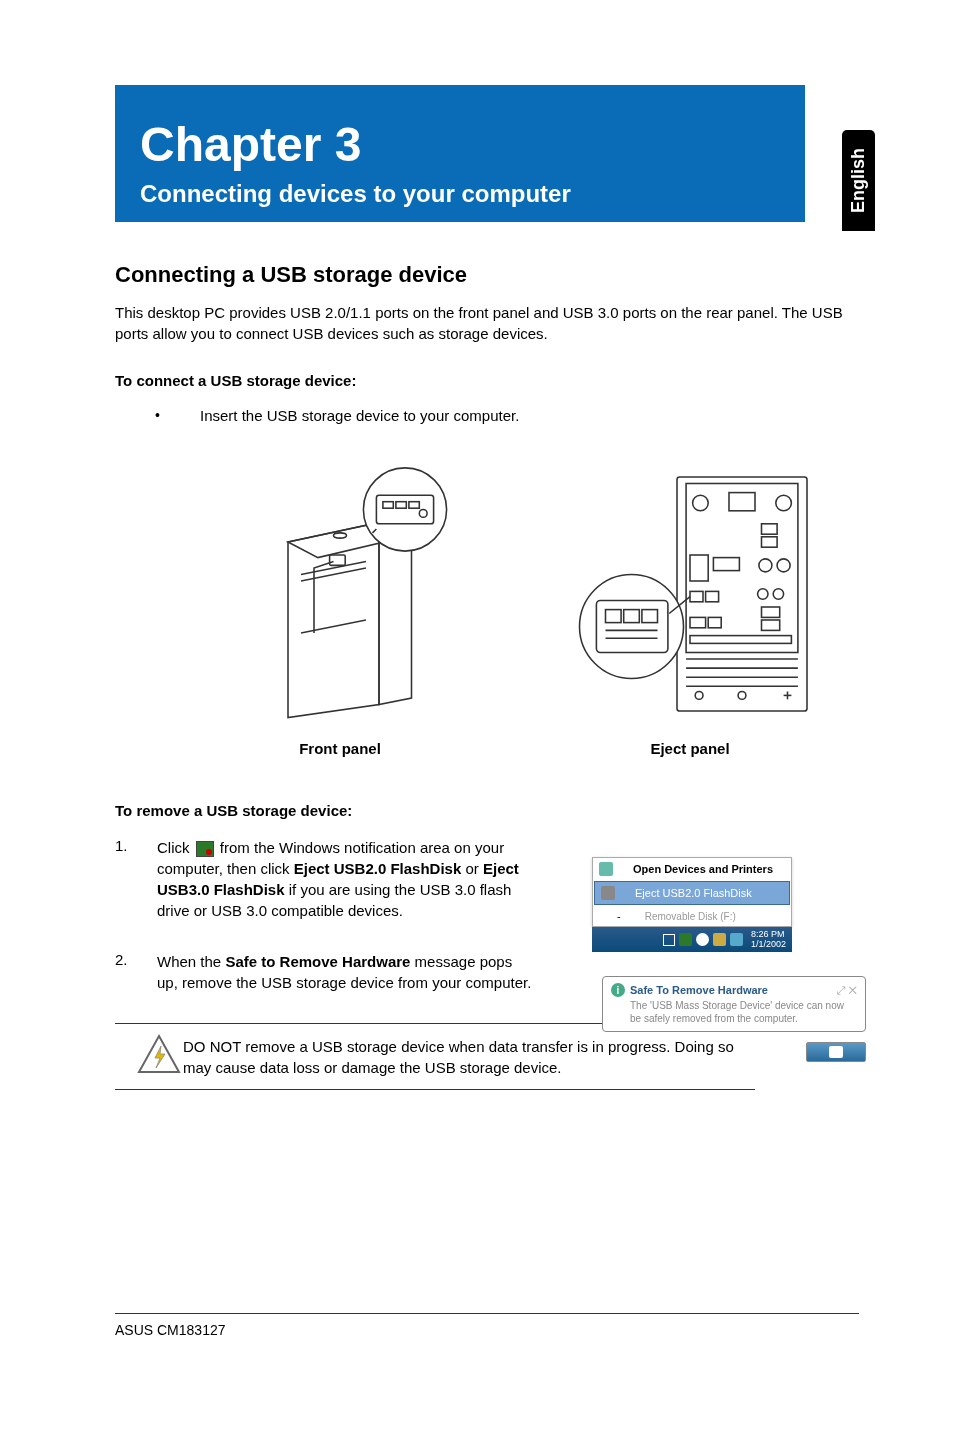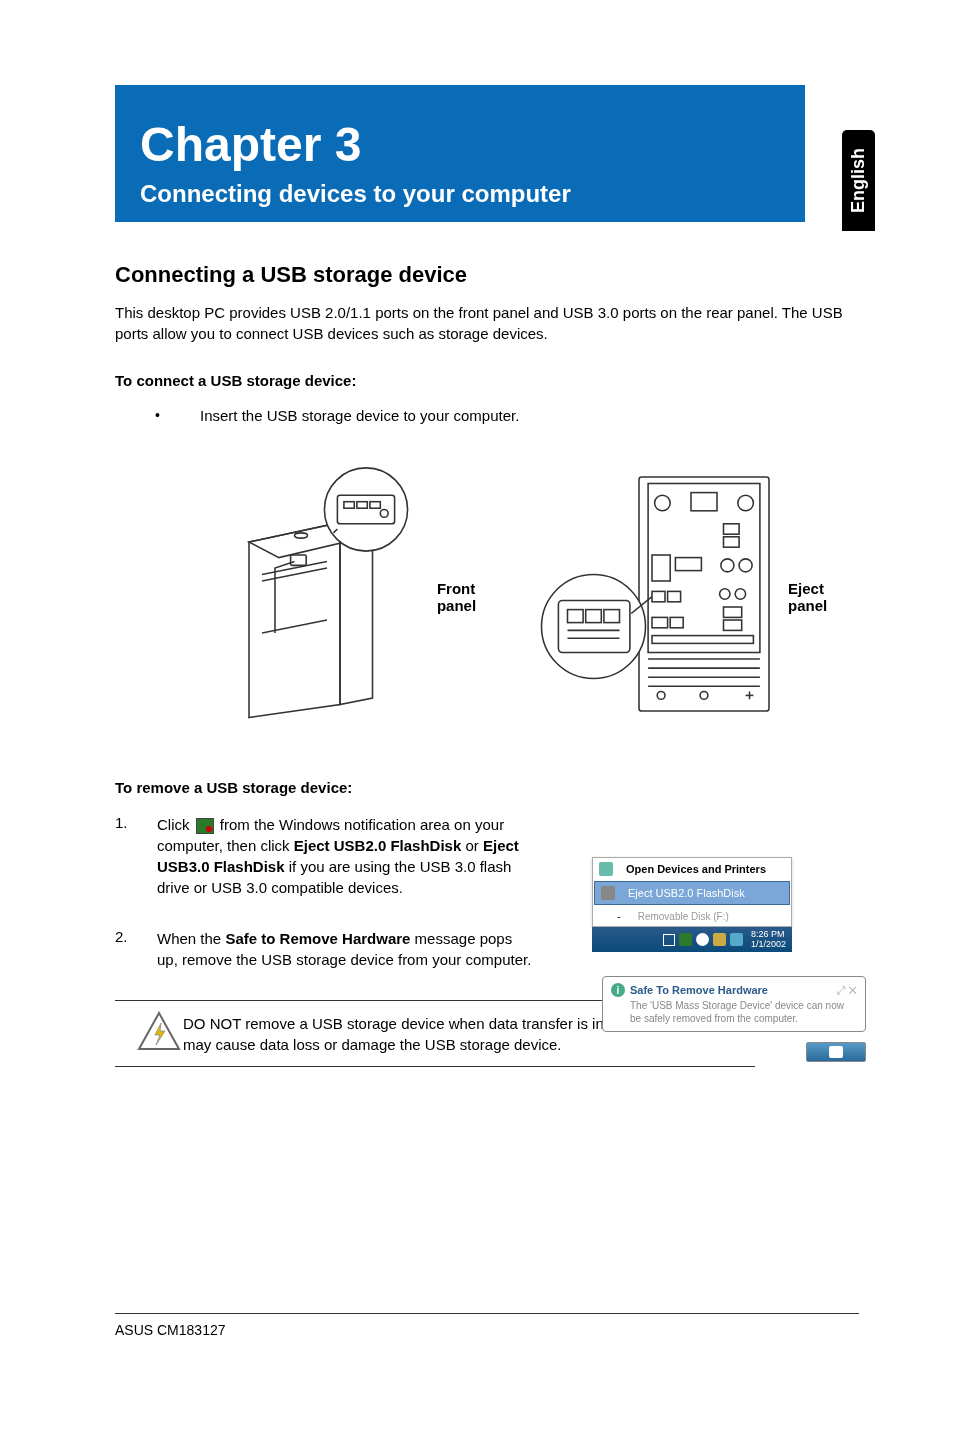--- a/index.html
+++ b/index.html
@@ -79,21 +79,21 @@
     }
     .panels-row {
       display: flex;
       justify-content: space-around;
       margin-bottom: 10px;
       margin-left: 50px;
       width: 700px;
     }
     .panel-figure {
       display: flex;
-      flex-direction: row;
+      flex-direction: column;
       align-items: center;
     }
     .panel-image {
       width: 280px;
       height: 280px;
       display: flex;
       align-items: center;
       justify-content: center;
     }
     .panel-caption {
@@ -148,21 +148,21 @@
     .tray-popup {
       background: #fff;
       border: 1px solid #aaa;
       font-size: 11px;
       box-shadow: 0 1px 3px rgba(0,0,0,0.2);
     }
     .tray-row {
       display: flex;
       align-items: center;
       padding: 4px 6px;
-      gap: 13px;
+      gap: 20px;
     }
     .tray-row.bold {
       font-weight: bold;
     }
     .tray-icon {
       width: 14px;
       height: 14px;
       background: #6ba;
       border-radius: 2px;
       flex-shrink: 0;

